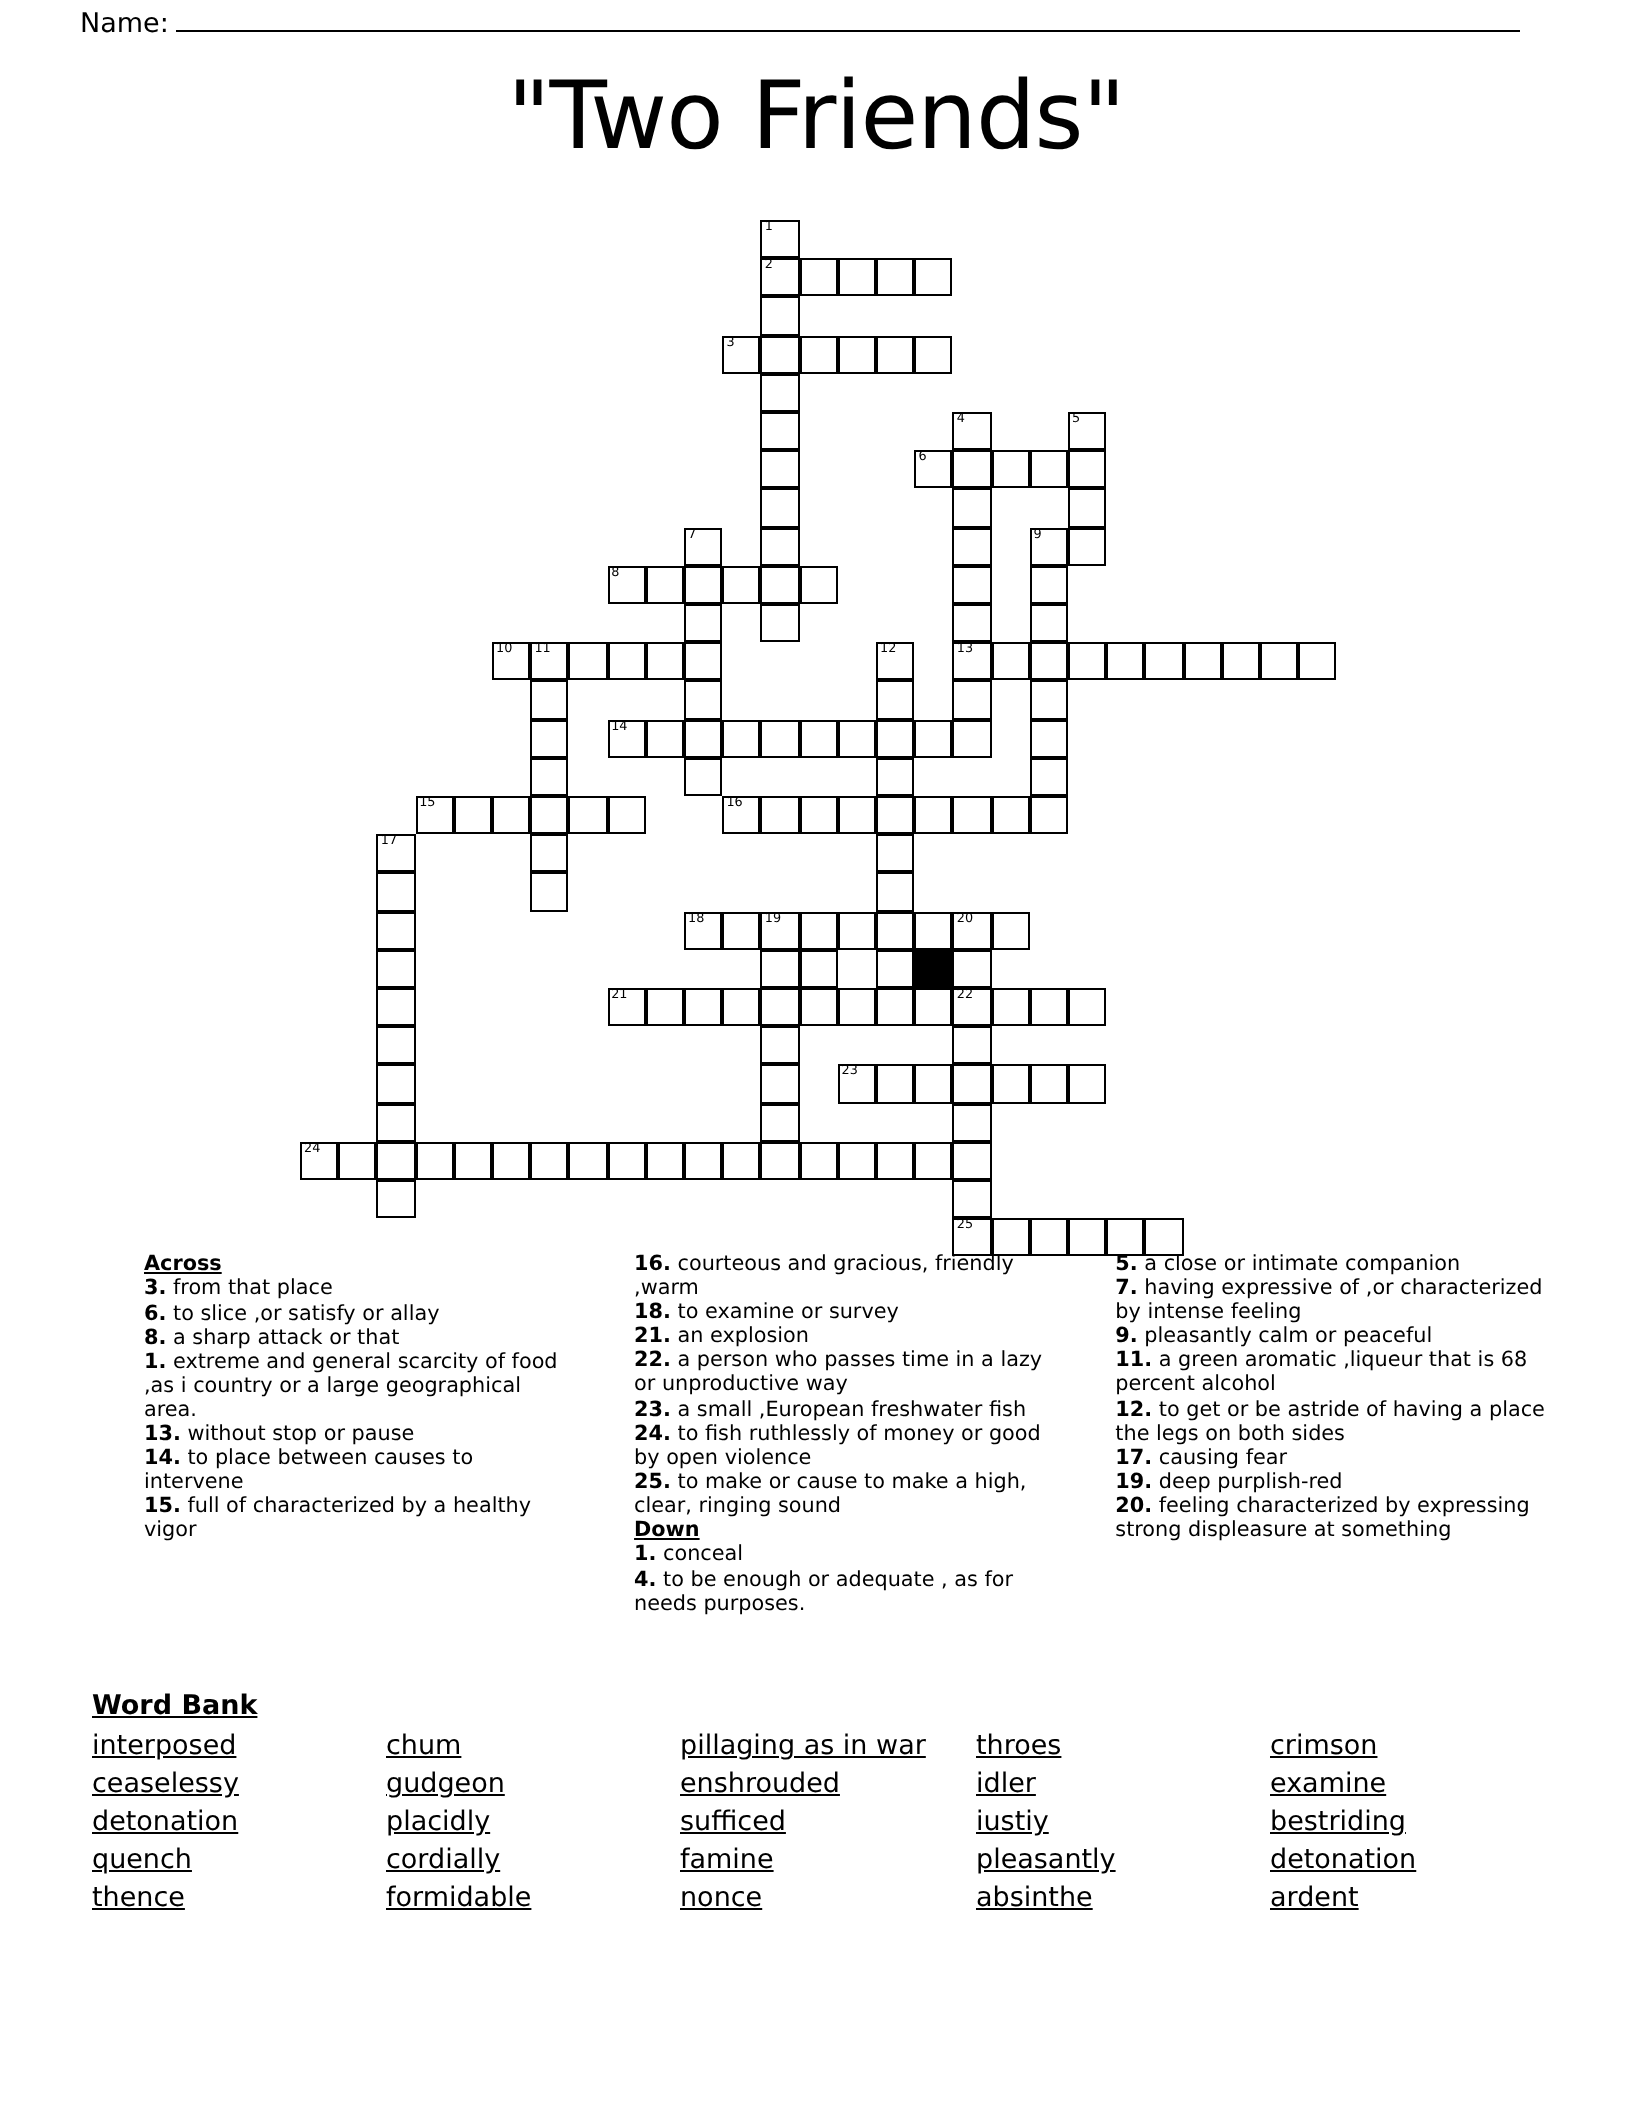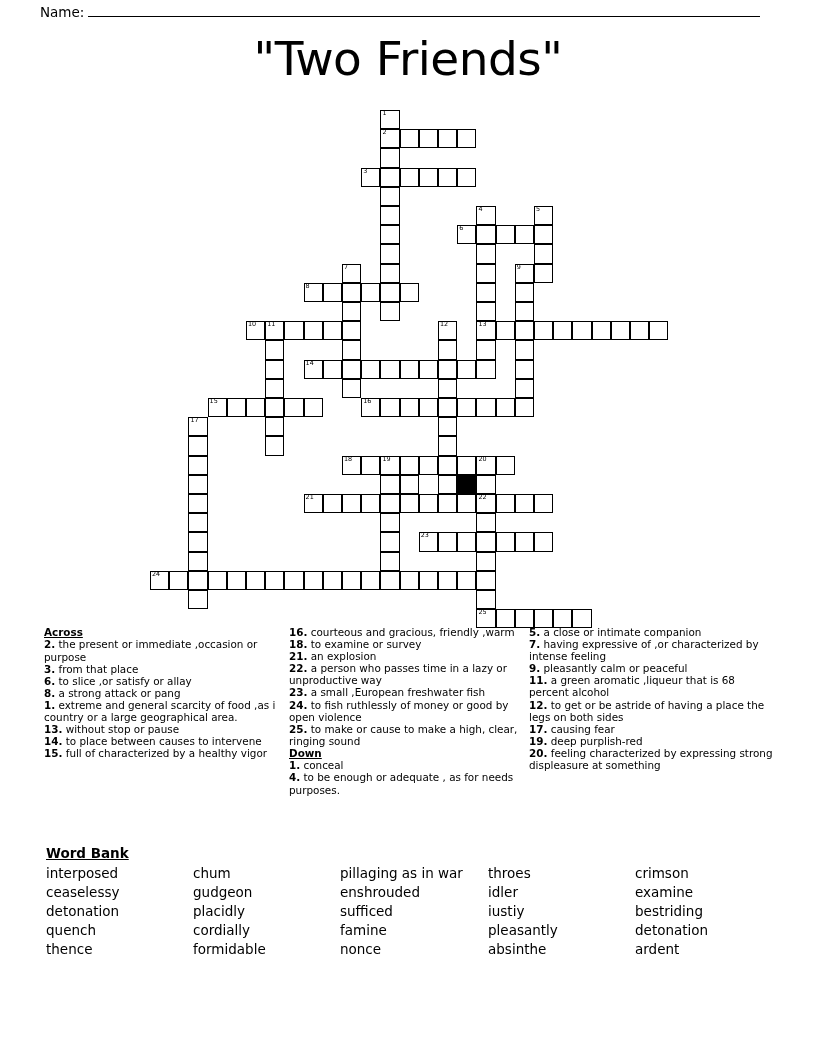--- a/index.html
+++ b/index.html
@@ -75,21 +75,21 @@
   
   .clues {
     position: absolute;
     left: 44px; top: 626px;
     width: 736px;
     display: flex;
     gap: 0px;
     font-size: 10.4px;
     line-height: 12.1px;
   }
-  .clue-col { width: 245px; padding-right: 6px; }
+  .clue-col { width: 245px; padding-right: 6px; margin-left: 28px; }
   .clue-col.c2 { width: 240px; }
   .clue-col.c3 { width: 251px; }
   .clue-heading {
     font-weight: bold;
     text-decoration: underline;
     margin: 0 0 0 0;
     font-size: 10.4px;
     line-height: 12.4px;
   }
   .clue { margin: 0; }
@@ -108,21 +108,21 @@
     line-height: 18px;
     margin-bottom: 2px;
   }
   .wb-grid {
     display: flex;
     font-size: 13.5px;
     line-height: 19px;
   }
   .wb-col { width: 147px; }
   .wb-col.wide { width: 148px; }
-  .wb-word { white-space: nowrap; }
+  .wb-word { white-space: nowrap; text-decoration: underline; }
 </style>
 </head>
 <body>
 
 <div class="name-row">
   <span class="name-label">Name:</span>
   <span class="name-rule"></span>
 </div>
 
 <div class="puzzle-title">"Two Friends"</div>
@@ -349,24 +349,23 @@
     <div class="cell" style="left: 495.6px; top: 609.2px;"></div>
     <div class="cell" style="left: 514.8px; top: 609.2px;"></div>
     <div class="cell" style="left: 534px; top: 609.2px;"></div>
     <div class="cell" style="left: 553.2px; top: 609.2px;"></div>
     <div class="cell" style="left: 572.4px; top: 609.2px;"></div>
   </div>
 
 <div class="clues">
   <div class="clue-col c1">
       <div class="clue-heading">Across</div>
-      <div class="clue"><b>2.</b><span> the present or immediate ,occasion or purpose</span></div>
       <div class="clue"><b>3.</b><span> from that place</span></div>
       <div class="clue"><b>6.</b><span> to slice ,or satisfy or allay</span></div>
-      <div class="clue"><b>8.</b><span> a strong attack or pang</span></div>
+      <div class="clue"><b>8.</b><span> a sharp attack or that</span></div>
       <div class="clue"><b>1.</b><span> extreme and general scarcity of food ,as i country or a large geographical area.</span></div>
       <div class="clue"><b>13.</b><span> without stop or pause</span></div>
       <div class="clue"><b>14.</b><span> to place between causes to intervene</span></div>
       <div class="clue"><b>15.</b><span> full of characterized by a healthy vigor</span></div>
     </div>
   <div class="clue-col c2">
       <div class="clue"><b>16.</b><span> courteous and gracious, friendly ,warm</span></div>
       <div class="clue"><b>18.</b><span> to examine or survey</span></div>
       <div class="clue"><b>21.</b><span> an explosion</span></div>
       <div class="clue"><b>22.</b><span> a person who passes time in a lazy or unproductive way</span></div>

